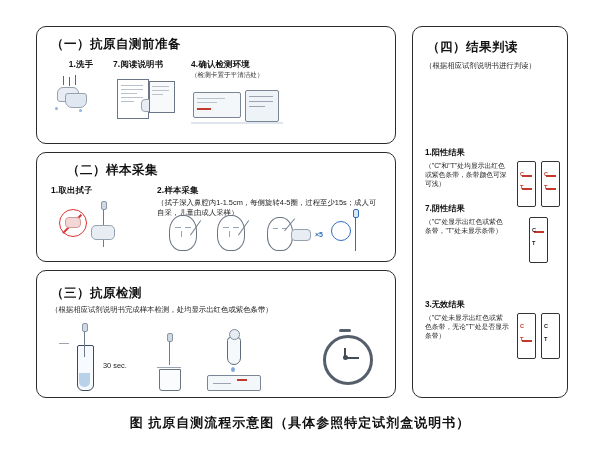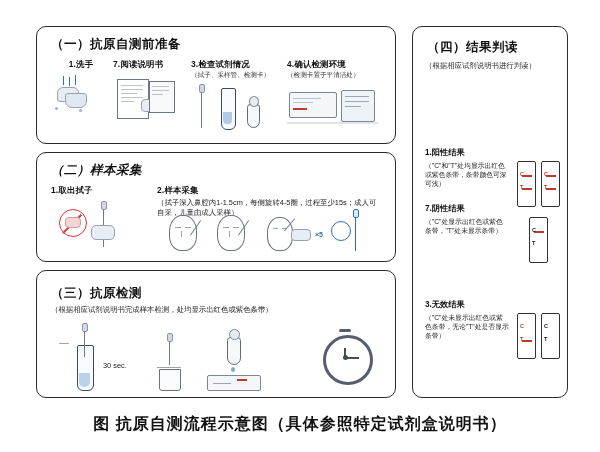--- a/index.html
+++ b/index.html
@@ -51,21 +51,21 @@
   #p1-steps .col { box-sizing: border-box; }
   #p1-steps .c1 { width: 64px; text-align: center; }
   #p1-steps .c2 { width: 78px; }
   #p1-steps .c3 { width: 96px; }
   #p1-steps .c4 { width: 98px; }
   .sub-note { font-size: 6.6px; color: #333; line-height: 1.25; margin-top: 1px; }
   .art { position: relative; margin-top: 3px; height: 52px; }
 
   
   #panel2 { left: 36px; top: 152px; width: 360px; height: 110px; }
-  #p2-title { position: absolute; left: 14px; top: 9px; font-style: italic; }
+  #p2-title { position: absolute; left: 30px; top: 9px; }
   #p2-step1 { position: absolute; left: 14px; top: 32px; }
   #p2-step2 { position: absolute; left: 120px; top: 32px; }
   #p2-note { position: absolute; left: 120px; top: 45px; width: 224px; }
 
   
   #panel3 { left: 36px; top: 270px; width: 360px; height: 128px; }
   #p3-title { position: absolute; left: 14px; top: 14px; }
   #p3-note { position: absolute; left: 14px; top: 34px; width: 330px; }
 
   
@@ -109,21 +109,21 @@
   }
   .cassette .lbl.black { color: #222; }
 
   
   #caption {
     position: absolute;
     left: 0;
     top: 414px;
     width: 600px;
     text-align: center;
-    font-size: 16px;
+    font-size: 13px;
     font-weight: bold;
     color: #111;
     letter-spacing: 1px;
   }
 
   
   .line { position: absolute; background: #5b6b80; }
   .tube { position: absolute; border: 1px solid #3b4a5c; border-radius: 2px 2px 6px 6px; background: #f7fbff; }
   .swabstick { position: absolute; background: #6d7b8d; width: 1.4px; }
   .swabtip { position: absolute; width: 4px; height: 7px; background: #cfd8e3; border-radius: 2px; border: .6px solid #8b97a6; }
@@ -180,32 +180,20 @@
           <div class="docline" style="left:8px;top:24px;width:22px;"></div>
           <div class="docline" style="left:8px;top:28px;width:13px;"></div>
           <div class="hand" style="left:28px;top:26px;width:18px;height:11px;border-radius:4px;"></div>
           <div class="doc" style="left:36px;top:8px;width:24px;height:30px;background:#f7f9fb;"></div>
           <div class="docline" style="left:39px;top:13px;width:17px;"></div>
           <div class="docline" style="left:39px;top:17px;width:17px;"></div>
           <div class="docline" style="left:39px;top:21px;width:11px;"></div>
         </div>
       </div>
 
-      <div class="col c3">
-        <div class="step-label">3.检查试剂情况</div>
-        <div class="sub-note">（拭子、采样管、检测卡）</div>
-        <div class="art">
-          <div class="swabstick" style="left:10px;top:6px;height:40px;"></div>
-          <div class="swabtip" style="left:8.3px;top:2px;"></div>
-          <div class="tube" style="left:30px;top:6px;width:13px;height:40px;"></div>
-          <div class="line blue" style="left:32px;top:30px;width:9px;height:12px;opacity:.35;border-radius:0 0 4px 4px;"></div>
-          <div class="dropper" style="left:56px;top:22px;width:11px;height:22px;"></div>
-          <div class="circle" style="left:57.5px;top:14px;width:8px;height:9px;background:#e6ecf3;border:.8px solid #7f8b99;"></div>
-        </div>
-      </div>
 
       <div class="col c4">
         <div class="step-label">4.确认检测环境</div>
         <div class="sub-note">（检测卡置于平清洁处）</div>
         <div class="art">
           <div class="kit-box" style="left:2px;top:10px;width:46px;height:24px;"></div>
           <div class="docline" style="left:6px;top:16px;width:28px;"></div>
           <div class="docline" style="left:6px;top:20px;width:20px;"></div>
           <div class="line red" style="left:6px;top:26px;width:14px;height:2px;"></div>
           <div class="kit-box" style="left:54px;top:8px;width:32px;height:30px;background:#eef3f8;"></div>

